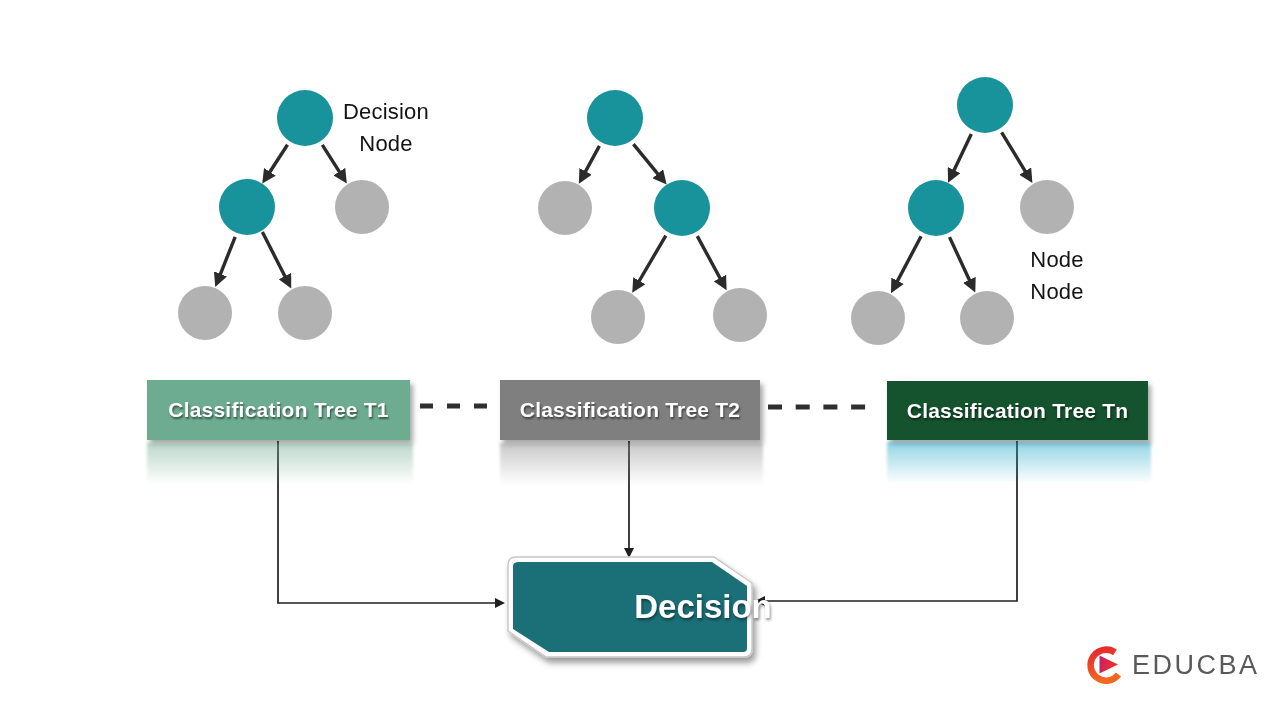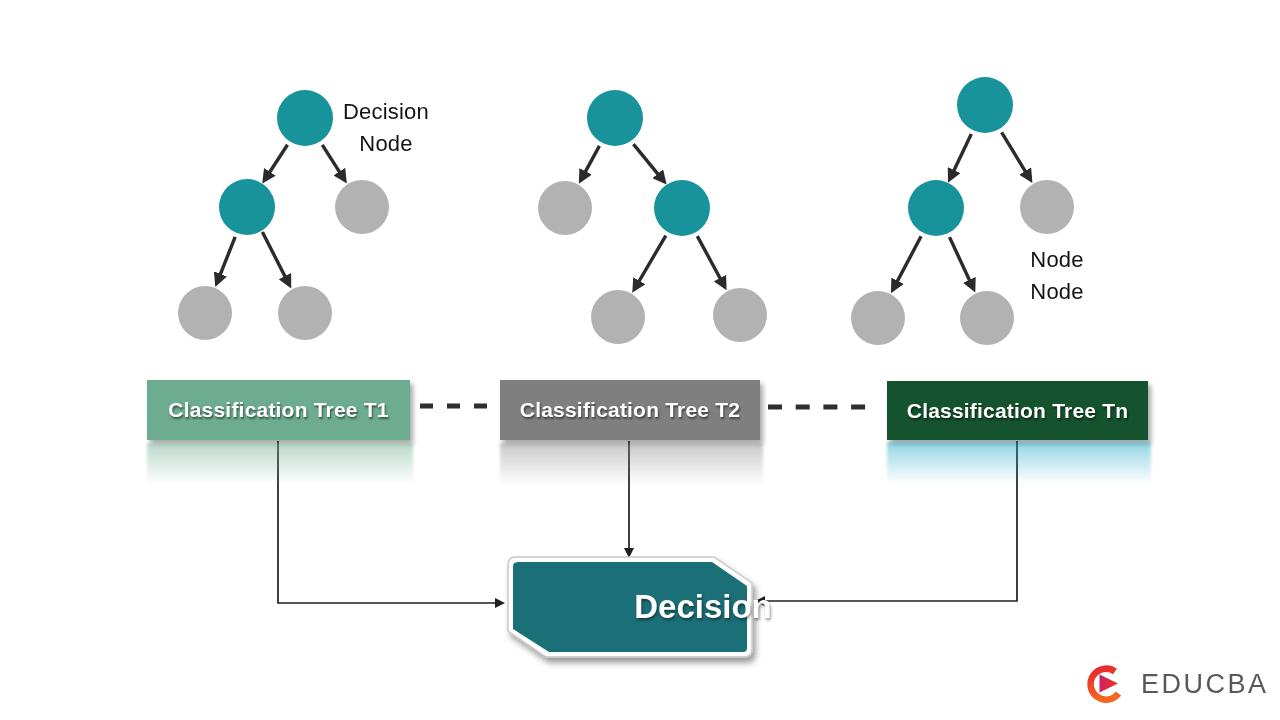--- a/index.html
+++ b/index.html
@@ -45,21 +45,21 @@
 
   
   .decision-label{
     position:absolute;left:508px;top:589px;width:294px;text-align:center;
     color:#fff;font-weight:bold;font-size:33px;line-height:36px;
     text-shadow:1px 2px 3px rgba(0,0,0,.45);
     padding-left:48px;
   }
 
   
-  .brand{position:absolute;left:1086px;top:660px;display:flex;align-items:center;gap:9px;}
+  .brand{position:absolute;left:1086px;top:641px;display:flex;align-items:center;}
   .brand-text{
     color:#58595b;font-size:27px;letter-spacing:2.5px;font-weight:400;
     font-family:"Liberation Sans", sans-serif;
   }
 </style>
 </head>
 <body>
 
 <div class="stage">
 

